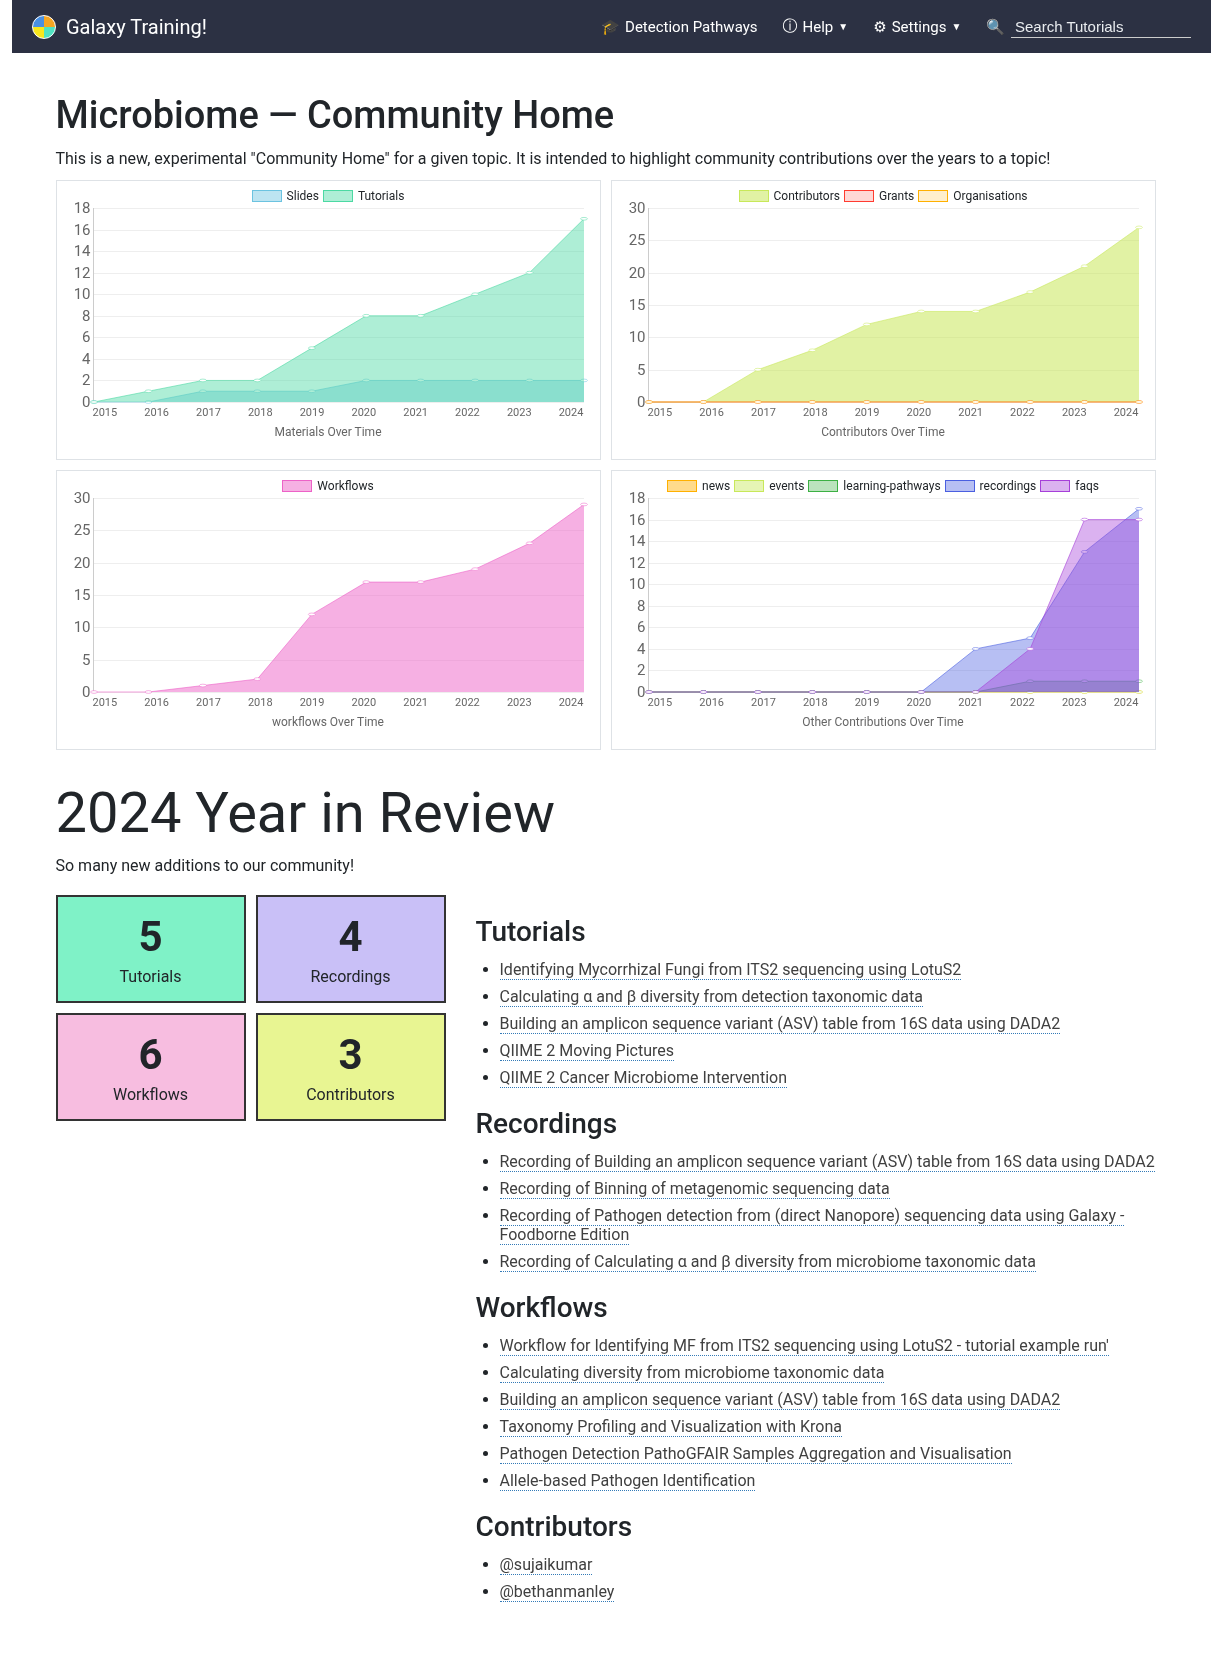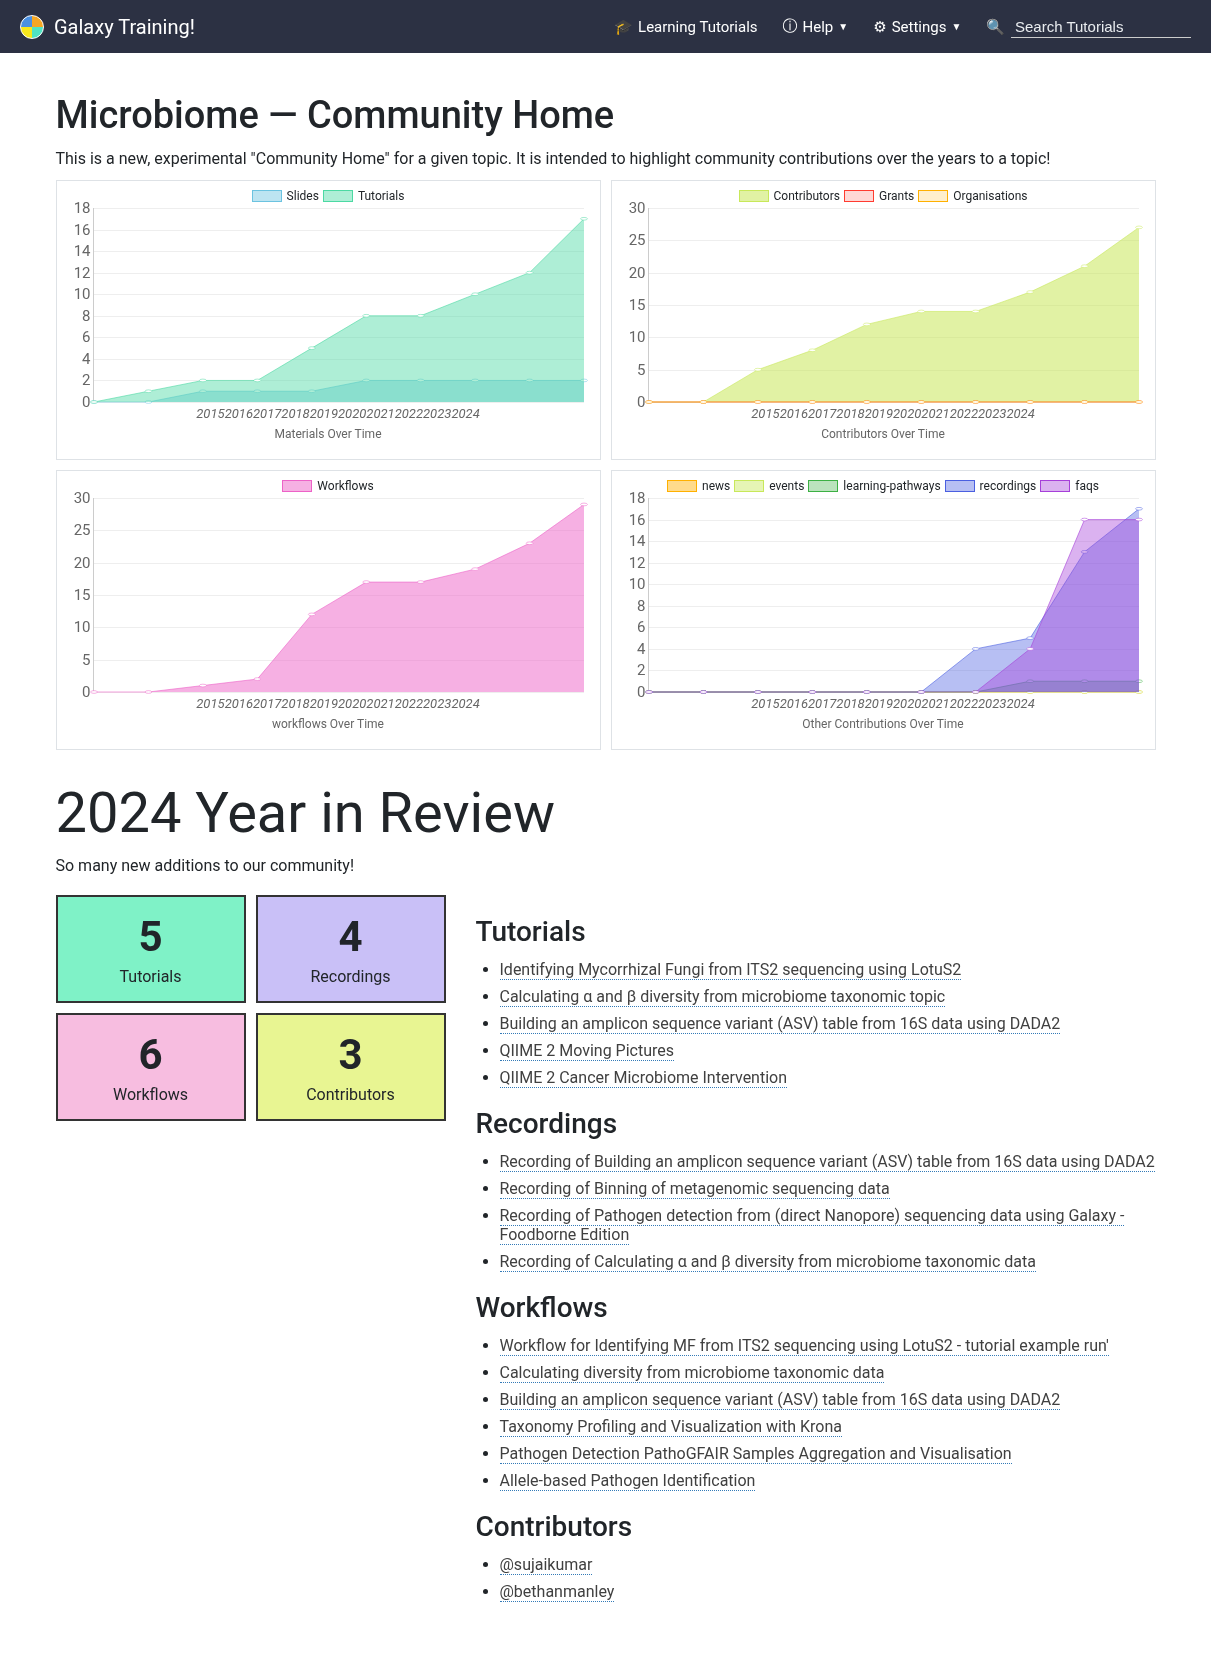--- a/index.html
+++ b/index.html
@@ -1,37 +1,37 @@
 <!DOCTYPE html>
 <html><head>
 <meta charset="utf-8">
 <style>
 * { margin: 0; padding: 0; box-sizing: border-box; }
 body { font-family: -apple-system, BlinkMacSystemFont, "Segoe UI", Roboto, sans-serif; color: #212529; background: #fff; }
-.navbar { background: #2c3143; color: #fff; display: flex; align-items: center; padding: 16px 20px; height: 53px; }
+.navbar { background: #2c3143; color: #fff; display: flex; align-items: center; padding: 16px 20px; height: 53px; margin-left: 12px; }
 .navbar-brand { display: flex; align-items: center; gap: 10px; font-size: 20px; }
 .logo-icon { width: 24px; height: 24px; border-radius: 50%; background: conic-gradient(#f5a623 0 90deg, #50e3c2 90deg 180deg, #f8e71c 180deg 270deg, #4a90e2 270deg); border: 1px solid #fff; }
 .navbar-menu { display: flex; margin-left: auto; gap: 25px; align-items: center; font-size: 15px; }
 .navbar-item { display: flex; align-items: center; gap: 5px; cursor: pointer; }
 .search-wrap { display: flex; align-items: center; gap: 6px; }
 .search-input { background: transparent; border: none; border-bottom: 1px solid #ccc; color: #fff; padding: 2px 4px; font-size: 15px; width: 180px; outline: none; }
 .search-input::placeholder { color: #e9ecef; }
 .caret-down { font-size: 10px; }
 .content { max-width: 1140px; margin: 0 auto; padding: 40px 20px; }
 h1.page-title { font-size: 38px; font-weight: 500; margin-bottom: 12px; }
 p.lead { margin-bottom: 12px; }
 .chart-grid { display: grid; grid-template-columns: 1fr 1fr; gap: 10px; margin-bottom: 30px; }
 .chart-box { border: 1px solid #dee2e6; padding: 8px; height: 280px; position: relative; }
 .chart-legend { display: flex; justify-content: center; gap: 4px; flex-wrap: wrap; font-size: 12px; margin-bottom: 5px; }
 .legend-item { display: flex; align-items: center; gap: 5px; }
 .legend-swatch { width: 30px; height: 12px; border: 1px solid rgba(0,0,0,0.2); }
 .chart-area { position: relative; height: 195px; border-left: 1px solid #ccc; border-bottom: 1px solid #ccc; margin-left: 28px; margin-right: 8px; }
 .y-tick { position: absolute; right: 100%; font-size: 15px; color: #666; transform: translateY(50%); padding-right: 3px; }
 .y-grid { position: absolute; left: 0; right: 0; border-top: 1px solid #eee; }
-.x-labels { display: flex; justify-content: center; margin: 3px 8px 0 28px; font-size: 13px; color: #666; font-style: italic; }
+.x-labels { display: flex; justify-content: space-between; margin: 3px 8px 0 28px; font-size: 11px; color: #666; }
 .chart-title { text-align: center; font-size: 12px; color: #666; margin-top: 6px; }
 svg.plot { position: absolute; inset: 0; width: 100%; height: 100%; overflow: visible; }
 h1.year-title { font-size: 56px; font-weight: 400; margin: 20px 0 10px; }
 .stats-cards { display: grid; grid-template-columns: 190px 190px; gap: 10px; }
 .stat-card { border: 2px solid #333; padding: 15px; text-align: center; }
 .stat-num { font-size: 42px; font-weight: 700; }
 .stat-label { font-size: 16px; margin-top: 6px; }
 .review-body { display: flex; gap: 30px; align-items: flex-start; }
 .lists { flex: 1; }
 .lists h2 { font-size: 28px; font-weight: 500; margin: 20px 0 12px; }
@@ -43,21 +43,21 @@
 <body>
 
 <div class="navbar">
   <div class="navbar-brand">
     <span class="logo-icon"></span>
     <span>Galaxy Training!</span>
   </div>
   <div class="navbar-menu">
     <div class="navbar-item">
       <span>🎓</span>
-      <span>Learning Tutorials</span>
+      <span>Detection Pathways</span>
     </div>
     <div class="navbar-item">
       <span>ⓘ</span>
       <span>Help</span>
       <span class="caret-down">▼</span>
     </div>
     <div class="navbar-item">
       <span>⚙</span>
       <span>Settings</span>
       <span class="caret-down">▼</span>
@@ -423,21 +423,21 @@
         </div>
         <div class="stat-card" style="background: rgb(232, 245, 146);">
           <div class="stat-num">3</div>
           <div class="stat-label">Contributors</div>
         </div>
       </div>
     <div class="lists" id="lists">
         <h2>Tutorials</h2>
         <ul>
           <li><a href="#">Identifying Mycorrhizal Fungi from ITS2 sequencing using LotuS2</a></li>
-          <li><a href="#">Calculating α and β diversity from microbiome taxonomic topic</a></li>
+          <li><a href="#">Calculating α and β diversity from detection taxonomic data</a></li>
           <li><a href="#">Building an amplicon sequence variant (ASV) table from 16S data using DADA2</a></li>
           <li><a href="#">QIIME 2 Moving Pictures</a></li>
           <li><a href="#">QIIME 2 Cancer Microbiome Intervention</a></li>
         </ul>
         <h2>Recordings</h2>
         <ul>
           <li><a href="#">Recording of Building an amplicon sequence variant (ASV) table from 16S data using DADA2</a></li>
           <li><a href="#">Recording of Binning of metagenomic sequencing data</a></li>
           <li><a href="#">Recording of Pathogen detection from (direct Nanopore) sequencing data using Galaxy - Foodborne Edition</a></li>
           <li><a href="#">Recording of Calculating α and β diversity from microbiome taxonomic data</a></li>

